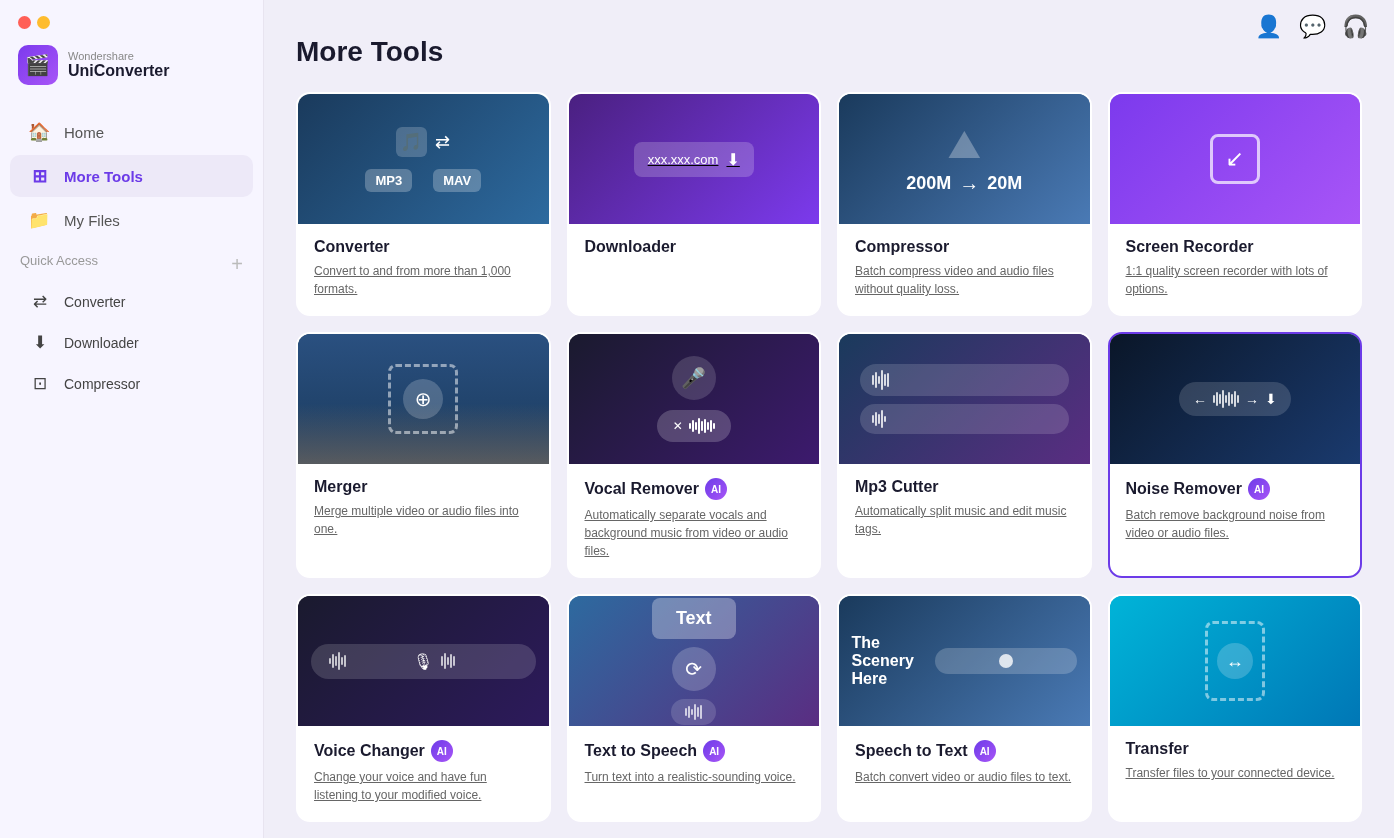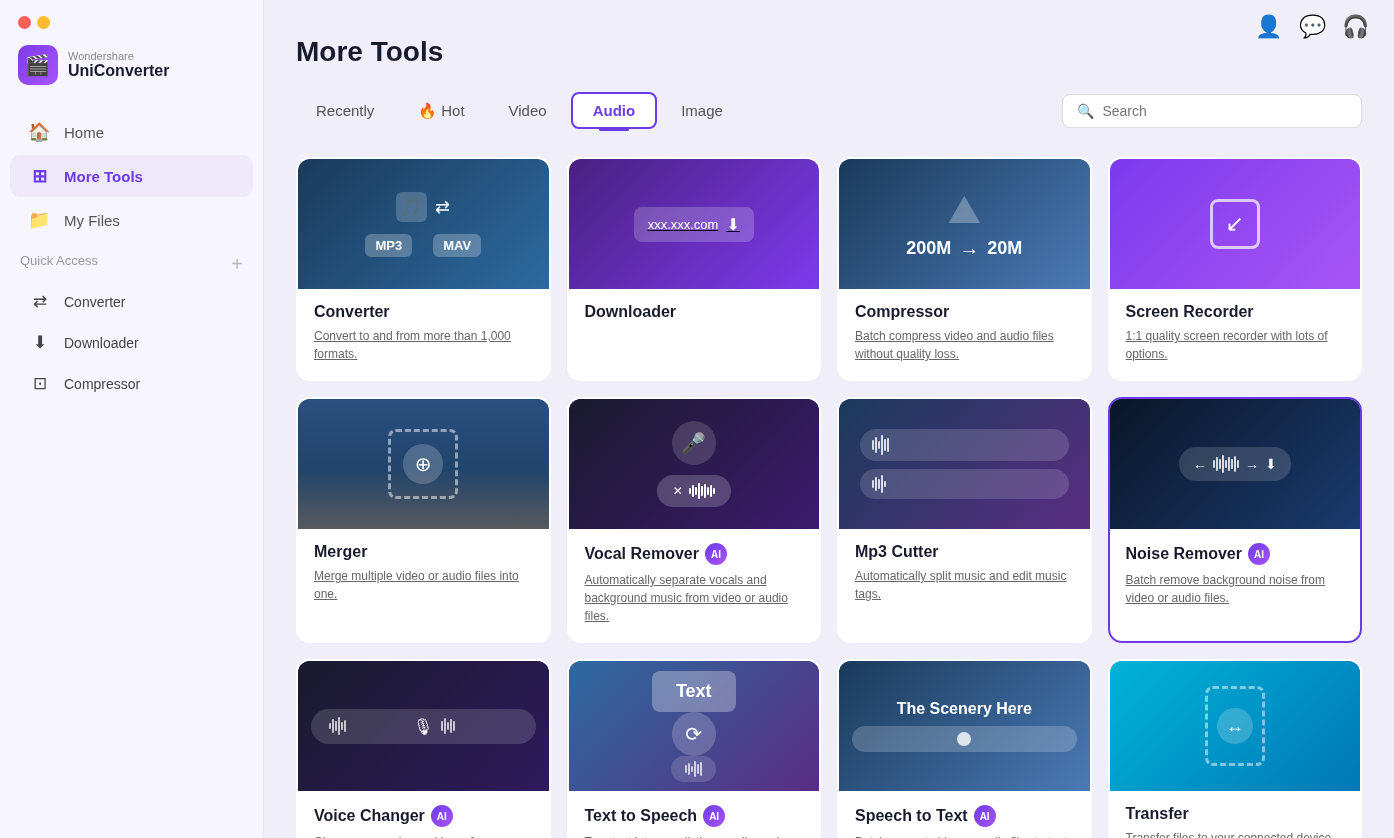--- a/index.html
+++ b/index.html
@@ -233,32 +233,20 @@
 <div class="main">
 
   <div style="position:absolute;top:0;right:0;display:flex;align-items:center;gap:16px;padding:14px 24px;">
     <span style="font-size:22px;cursor:pointer;">👤</span>
     <span style="font-size:22px;cursor:pointer;">💬</span>
     <span style="font-size:22px;cursor:pointer;">🎧</span>
   </div>
 
   <h1 class="page-title">More Tools</h1>
 
-  <div style="display:flex;align-items:center;gap:4px;margin-bottom:28px;">
-    <button class="tab">Recently</button>
-    <button class="tab">🔥 Hot</button>
-    <button class="tab">Video</button>
-    <button class="tab active">Audio</button>
-    <button class="tab">Image</button>
-
-    <div class="search-bar" style="margin-left:auto;">
-      <span class="search-icon">🔍</span>
-      <input type="text" placeholder="Search" style="">
-    </div>
-  </div>
 
   <div class="tools-grid">
 
     <div class="tool-card">
       <div class="card-image card-converter">
         <div style="display:flex;flex-direction:column;align-items:center;gap:12px;">
           <div style="display:flex;gap:8px;align-items:center;">
             <span style="background:rgba(255,255,255,0.2);padding:4px;border-radius:6px;font-size:18px;color:white;">🎵</span>
             <span style="color:white;font-size:18px;">⇄</span>
           </div>
@@ -456,21 +444,21 @@
           <span>Voice Changer</span>
           <span class="ai-badge">AI</span>
         </div>
         <div class="card-desc">Change your voice and have fun listening to your modified voice.</div>
       </div>
     </div>
 
     <div class="tool-card">
       <div class="card-image card-tts">
         <div style="position:absolute;inset:0;background:linear-gradient(135deg,#2d6a9f,#5a2d82);"></div>
-        <div style="position:relative;z-index:1;display:flex;flex-direction:column;align-items:center;width:90%;">
+        <div style="position:relative;z-index:1;display:flex;flex-direction:column;align-items:center;gap:8px;width:90%;">
           <div class="tts-text-btn">
             <span>Text</span>
           </div>
           <div style="width:44px;height:44px;background:rgba(255,255,255,0.2);border-radius:50%;display:flex;align-items:center;justify-content:center;font-size:20px;color:white;">⟳</div>
           <div style="background:rgba(255,255,255,0.15);border-radius:20px;padding:5px 14px;display:flex;gap:1px;align-items:center;">
             <div style="width:2px;height:8px;background:rgba(255,255,255,0.7);border-radius:1px;"></div>
             <div style="width:2px;height:12px;background:rgba(255,255,255,0.7);border-radius:1px;"></div>
             <div style="width:2px;height:6px;background:rgba(255,255,255,0.7);border-radius:1px;"></div>
             <div style="width:2px;height:16px;background:rgba(255,255,255,0.7);border-radius:1px;"></div>
             <div style="width:2px;height:10px;background:rgba(255,255,255,0.7);border-radius:1px;"></div>
@@ -483,21 +471,21 @@
           <span>Text to Speech</span>
           <span class="ai-badge">AI</span>
         </div>
         <div class="card-desc">Turn text into a realistic-sounding voice.</div>
       </div>
     </div>
 
     <div class="tool-card">
       <div class="card-image card-stt">
         <div style="position:absolute;inset:0;background:linear-gradient(135deg,#1a3a5c,#4a7ab5);"></div>
-        <div style="position:relative;z-index:1;display:flex;flex-direction:column;align-items:center;gap:8px;width:90%;justify-content:space-between;">
+        <div style="position:relative;z-index:1;display:flex;align-items:center;gap:8px;width:90%;justify-content:space-between;">
           <div class="scenery-text">The Scenery Here</div>
           <div style="display:flex;align-items:center;gap:6px;background:rgba(255,255,255,0.2);border-radius:20px;padding:6px 18px;width:100%;justify-content:center;">
             <div style="width:14px;height:14px;background:rgba(255,255,255,0.8);border-radius:50%;"></div>
           </div>
         </div>
       </div>
       <div class="card-body">
         <div class="card-title">
           <span>Speech to Text</span>
           <span class="ai-badge">AI</span>

